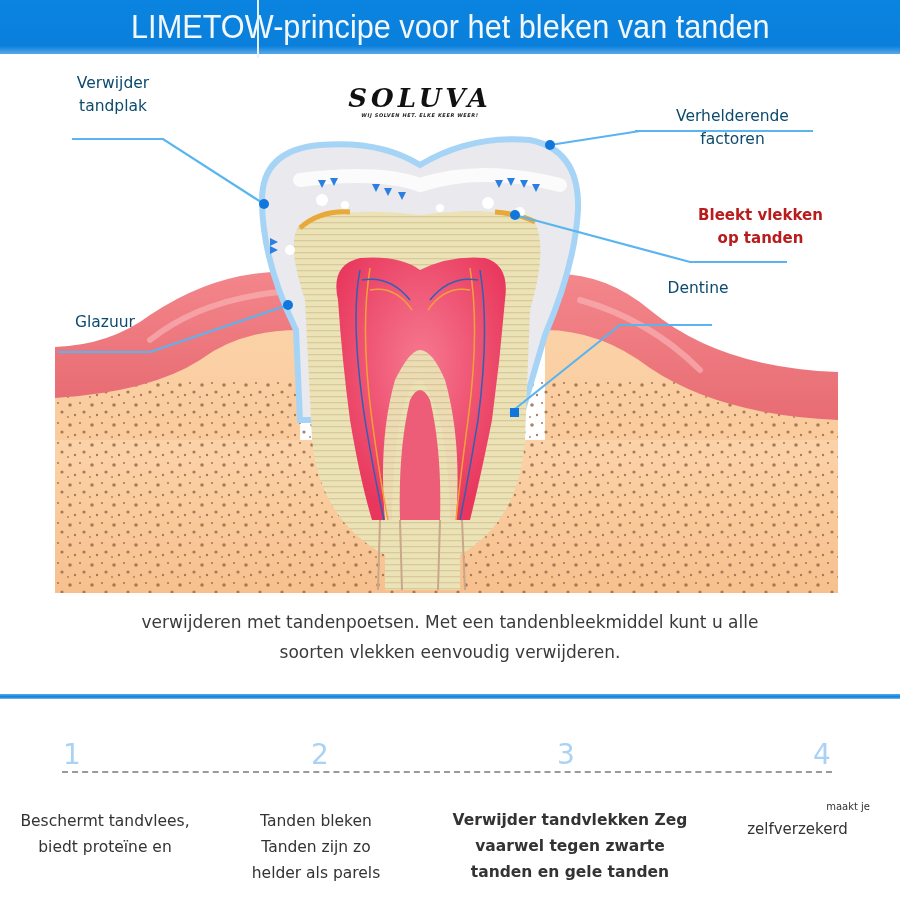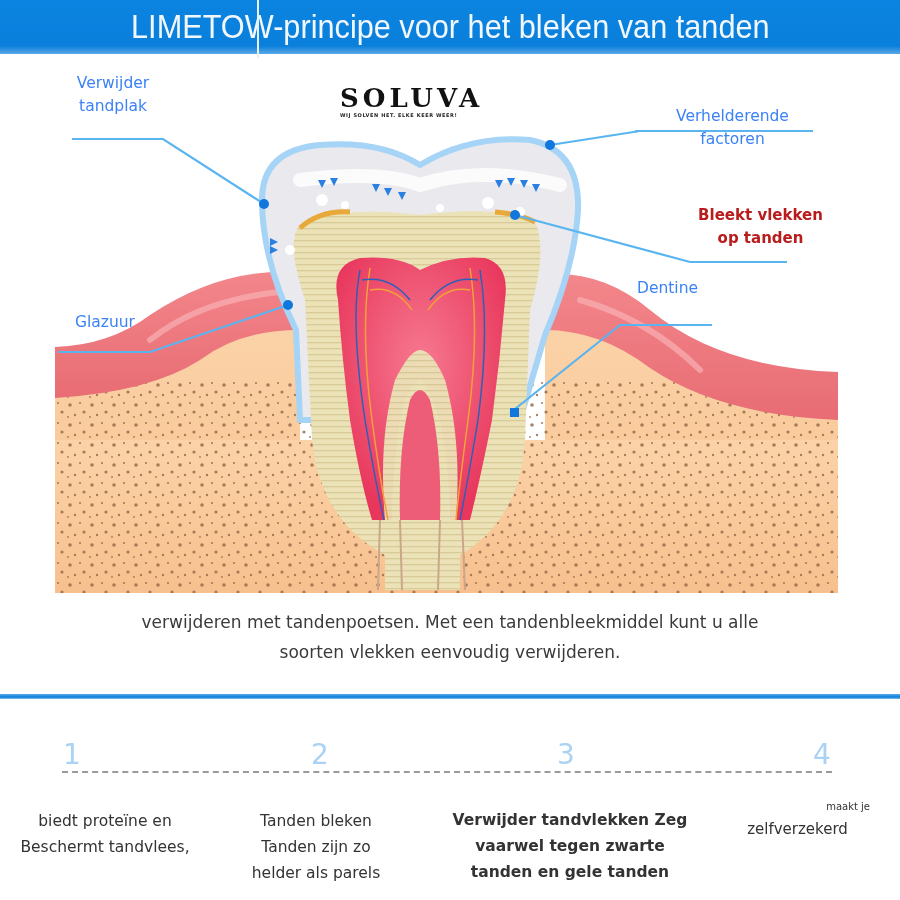--- a/index.html
+++ b/index.html
@@ -15,24 +15,24 @@
     color: #f2f7fc; font-family: "Liberation Sans", sans-serif;
     font-size: 33px; letter-spacing: 0px; white-space: nowrap;
     font-weight: 400; transform: scaleX(0.93);
   }
   .header-divider {
     position: absolute; left: 257px; top: 0; width: 2px; height: 58px; background: #e8f1fb;
   }
 
   .illustration { position: absolute; left: 0; top: 54px; width: 900px; height: 545px; }
 
-  .label { position: absolute; color: #3b82f6; font-family: "DejaVu Sans", sans-serif; font-size: 15.5px; line-height: 23px; text-align: center; }
+  .label { position: absolute; color: #0c4a6e; font-family: "DejaVu Sans", sans-serif; font-size: 15.5px; line-height: 23px; text-align: center; }
   .label.bold { font-weight: bold; color: #b91c1c; font-size: 15px; }
 
-  .logo { position: absolute; left: 340px; top: 84px; width: 160px; text-align: left; }
+  .logo { position: absolute; left: 340px; top: 84px; width: 160px; text-align: center; font-style: italic; }
   .logo-name { font-family: "DejaVu Serif", serif; font-size: 26px; font-weight: bold; letter-spacing: 4px; color: #111; line-height: 28px; }
   .logo-tag { font-family: "DejaVu Sans", sans-serif; font-size: 5px; letter-spacing: 0.6px; color: #222; font-weight: bold; }
 
   .description {
     position: absolute; left: 40px; top: 607px; width: 820px; text-align: center;
     font-family: "DejaVu Sans", sans-serif; font-size: 17px; line-height: 30px; color: #3a3a3a;
   }
   .blue-rule { position: absolute; left: 0; top: 694px; width: 900px; height: 5px; background: linear-gradient(180deg,#5aa9e8,#0a7fdc 60%,#86bde9); }
 
   .steps-line { position: absolute; left: 62px; top: 771px; width: 770px; height: 0; border-top: 2px dashed #9a9a9a; }
@@ -160,38 +160,38 @@
   <div>tandplak</div>
 </div>
 <div class="label" style="left:655px; top:105px; width:155px;">
   <div>Verhelderende</div>
   <div>factoren</div>
 </div>
 <div class="label bold" style="left:688px; top:204px; width:145px;">
   <div>Bleekt vlekken</div>
   <div>op tanden</div>
 </div>
-<div class="label" style="left:618px; top:277px; width:80px;text-align:right;">Dentine</div>
+<div class="label" style="left:658px; top:277px; width:80px;">Dentine</div>
 <div class="label" style="left:65px; top:311px; width:80px;">Glazuur</div>
 
 <div class="description">
   <div>verwijderen met tandenpoetsen. Met een tandenbleekmiddel kunt u alle</div>
   <div>soorten vlekken eenvoudig verwijderen.</div>
 </div>
 <div class="blue-rule"></div>
 
 <div class="steps-line"></div>
 <div class="step-num" style="left:63px;">1</div>
 <div class="step-num" style="left:311px;">2</div>
 <div class="step-num" style="left:557px;">3</div>
 <div class="step-num" style="left:813px;">4</div>
 
 <div class="step-text" style="left:5px; top:808px; width:200px;">
+  <div>Beschermt tandvlees,</div>
   <div>biedt proteïne en</div>
-  <div>Beschermt tandvlees,</div>
 </div>
 <div class="step-text" style="left:226px; top:808px; width:180px;">
   <div>Tanden bleken</div>
   <div>Tanden zijn zo</div>
   <div>helder als parels</div>
 </div>
 <div class="step-text" style="left:450px; top:807px; width:240px;font-weight:bold;">
   <div>Verwijder tandvlekken Zeg</div>
   <div>vaarwel tegen zwarte</div>
   <div>tanden en gele tanden</div>

